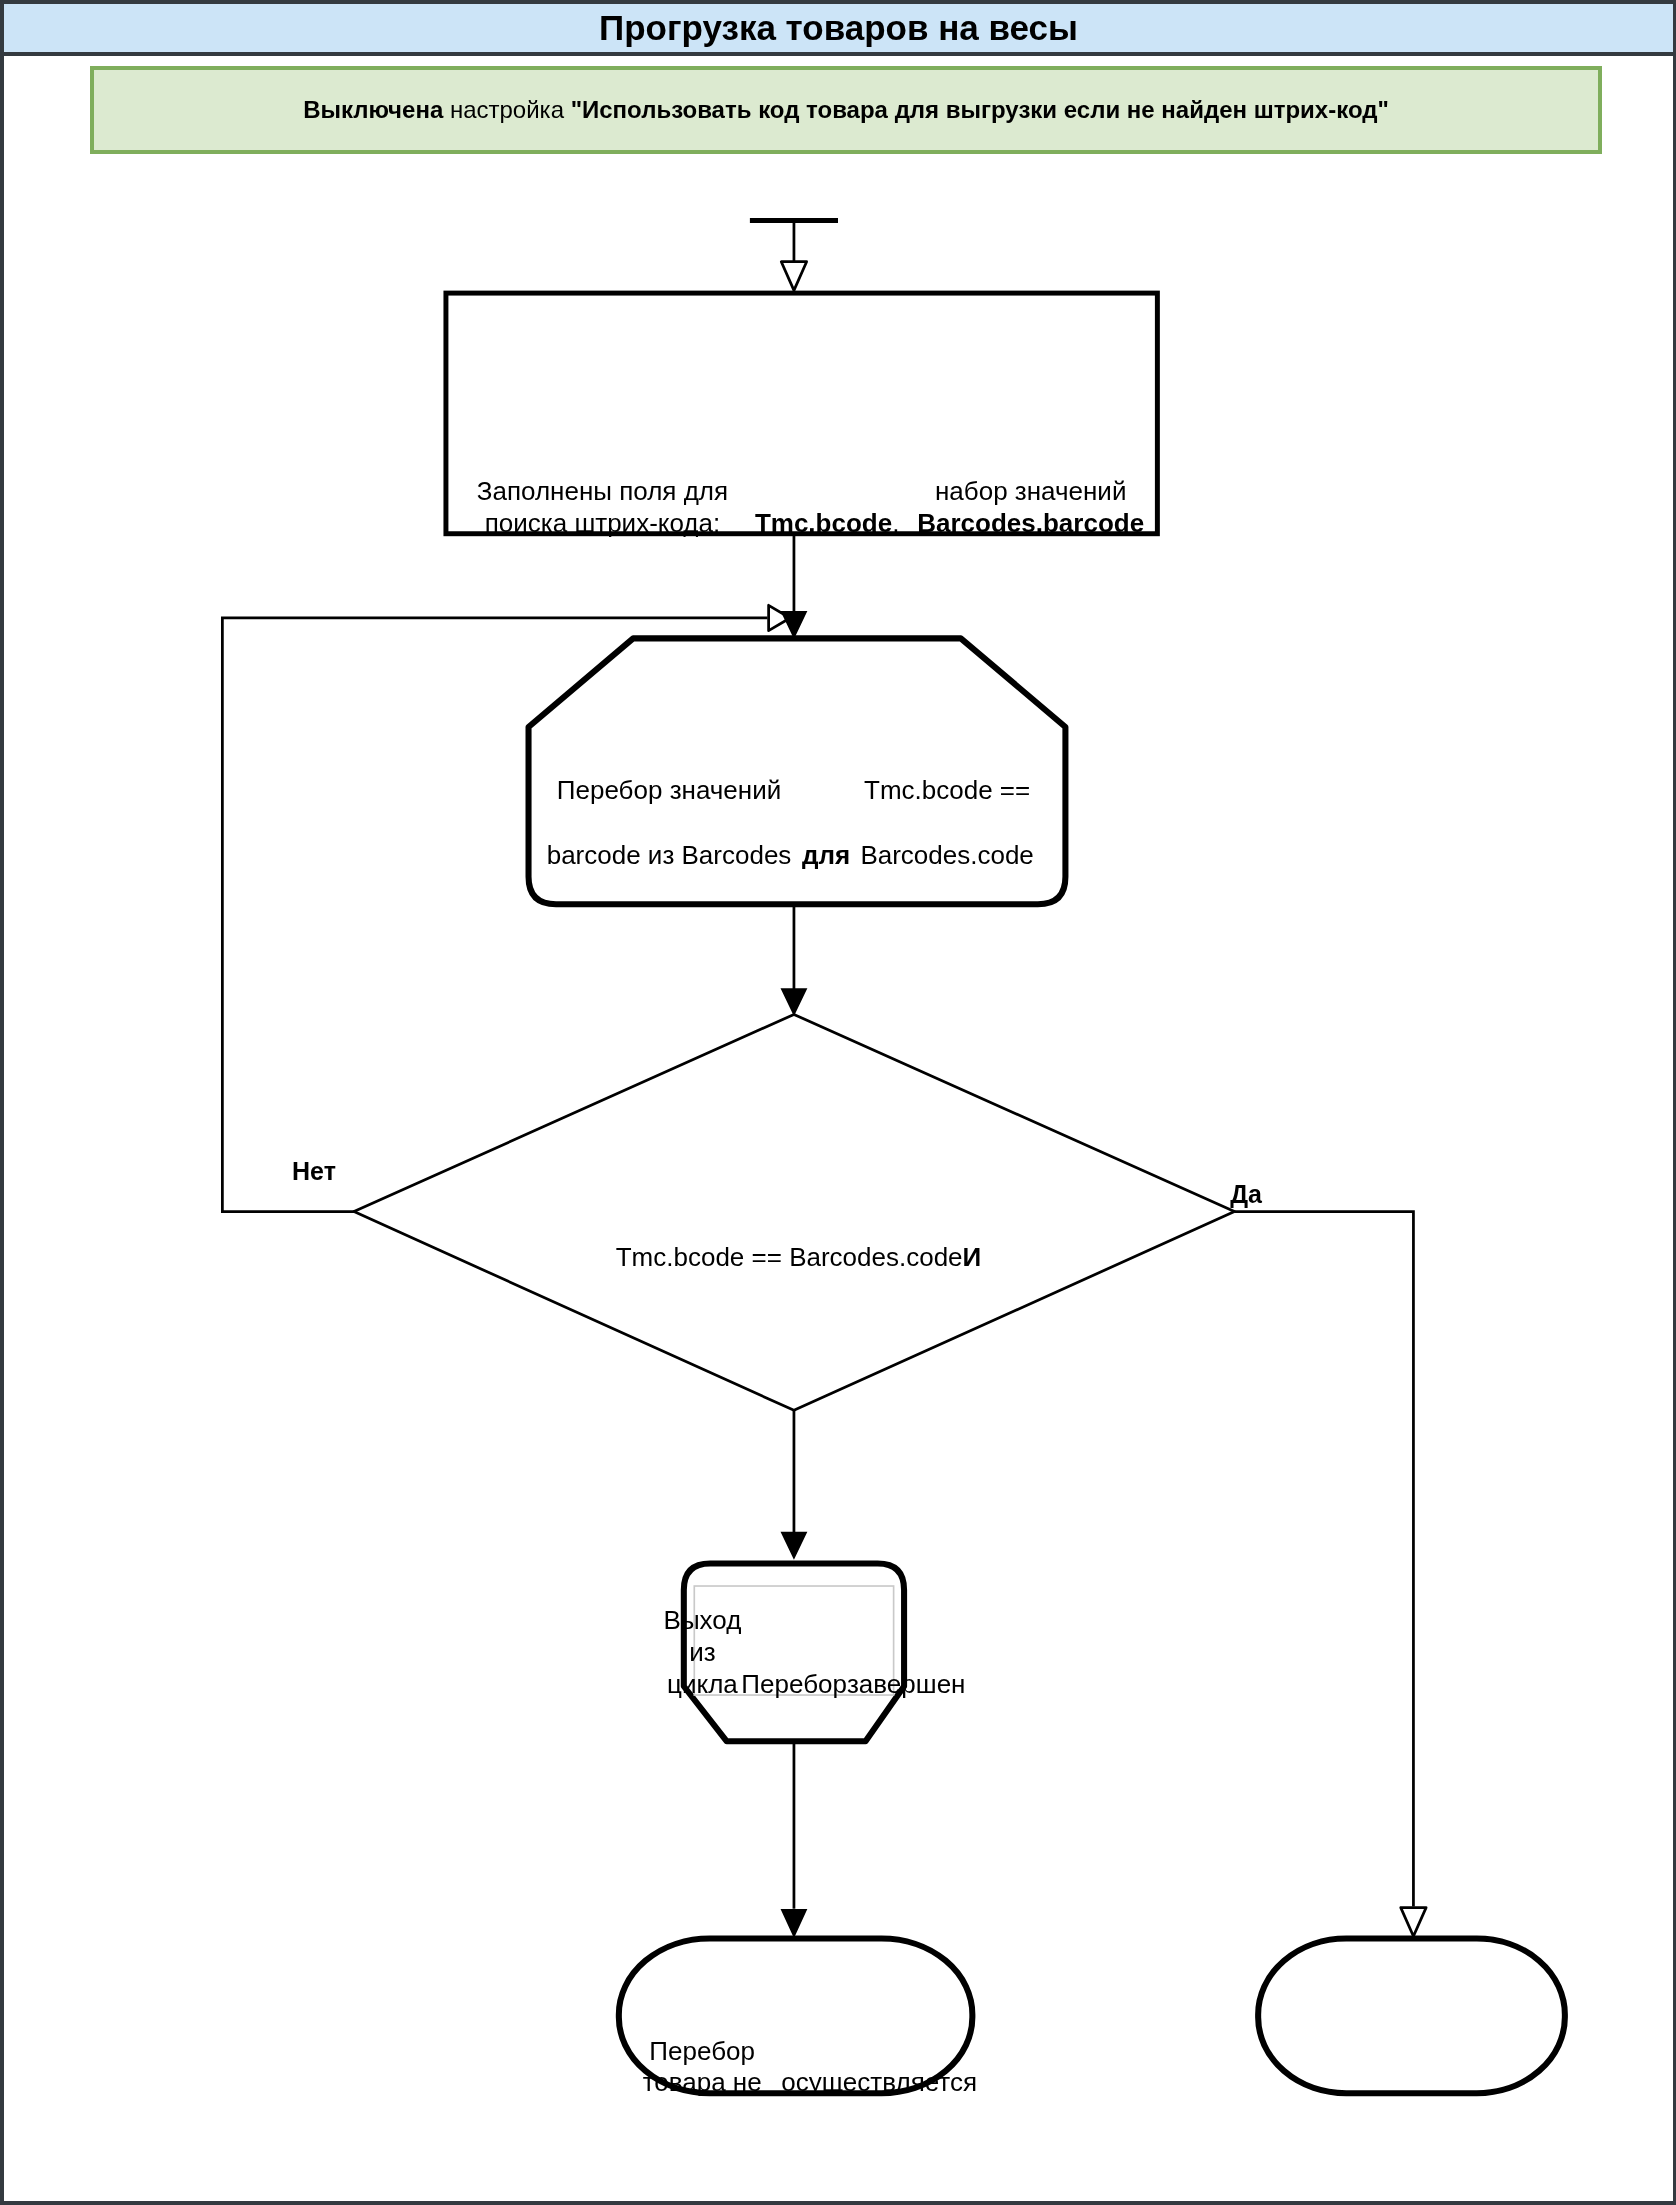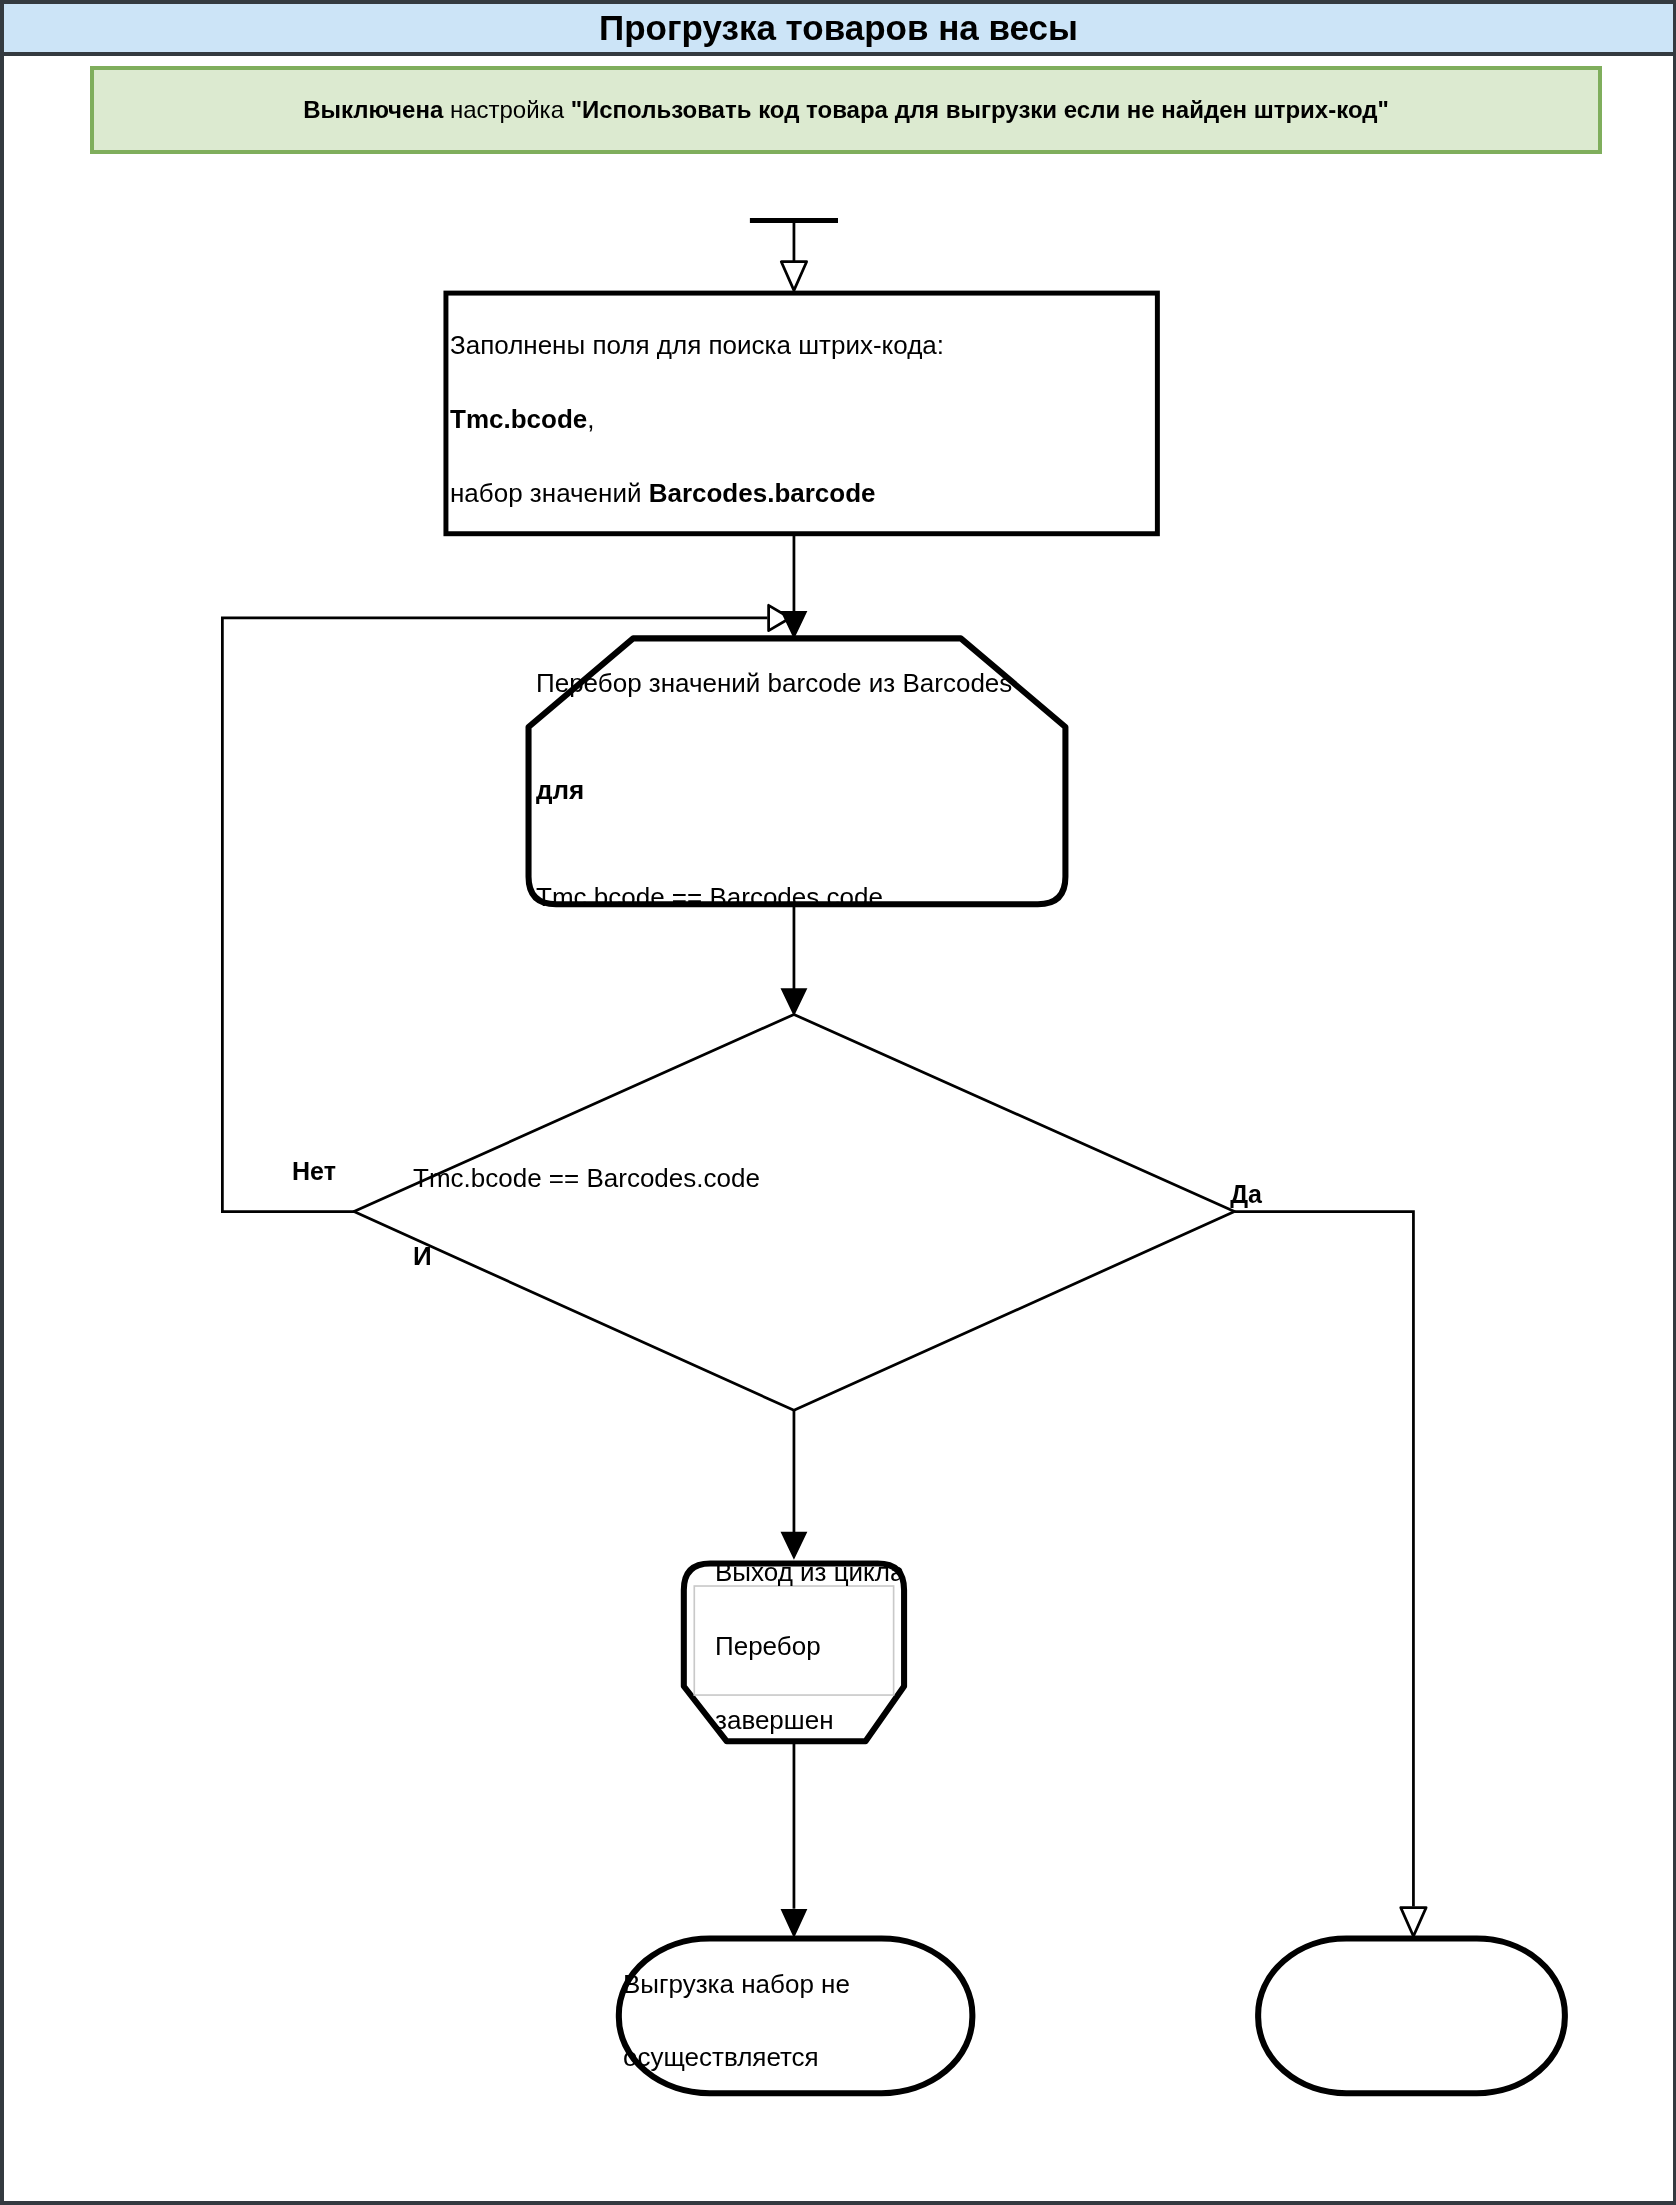--- a/index.html
+++ b/index.html
@@ -45,27 +45,26 @@
   svg.diagram {
     position: absolute;
     left: 0; top: 0;
     width: 1668px;
     height: 2196px;
   }
 
   .txt {
     position: absolute;
     display: flex;
-    flex-direction: column;
-    align-items: flex-start;
+    flex-direction: row;
+    align-items: flex-end;
     justify-content: center;
     text-align: center;
     font-size: 26px;
     line-height: 32px;
-    gap: 42px;
   }
   .b { font-weight: bold; }
 
   .txt-process   { left: 446px;  top: 294px;  width: 712px; height: 241px; }
   .txt-loop      { left: 503px;  top: 689px; width: 537px;  height: 195px; line-height: 65px; padding-left: 29px; }
   .txt-decision  { left: 409px;  top: 1154px; width: 771px; height: 117px; line-height: 36px; }
   .txt-exit      { left: 711px; top: 1587px; width: 199px;  height: 109px; line-height: 32px; }
   .txt-oval-no   { left: 619px; top: 1939px; width: 354px;  height: 155px; line-height: 31px; }
   .txt-oval-yes  { left: 1259px; top: 1939px; width: 307px;  height: 155px; line-height: 31px; }
 
@@ -157,19 +156,19 @@
   <div class="edge-label label-no">Нет</div>
   <div class="edge-label label-yes">Да</div>
 
   <div class="txt txt-exit">
     <div>Выход из цикла</div>
     <div>Перебор</div>
     <div>завершен</div>
   </div>
 
   <div class="txt txt-oval-no">
-    <div>Выгрузка набор не</div>
+    <div>Перебор товара не</div>
     <div>осуществляется</div>
   </div>
 
 
 </div>
 
 
 </body></html>

